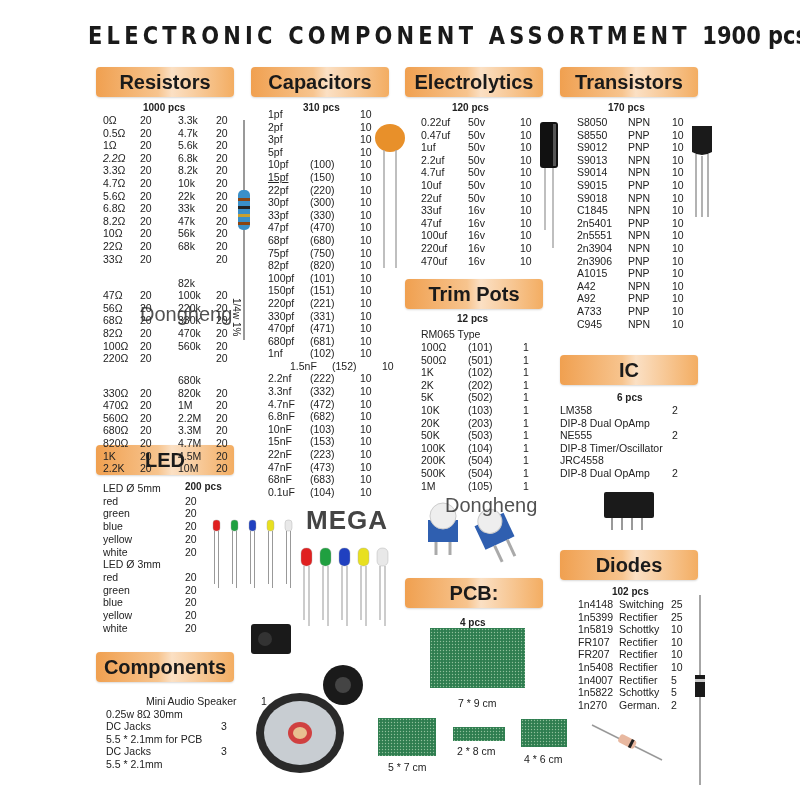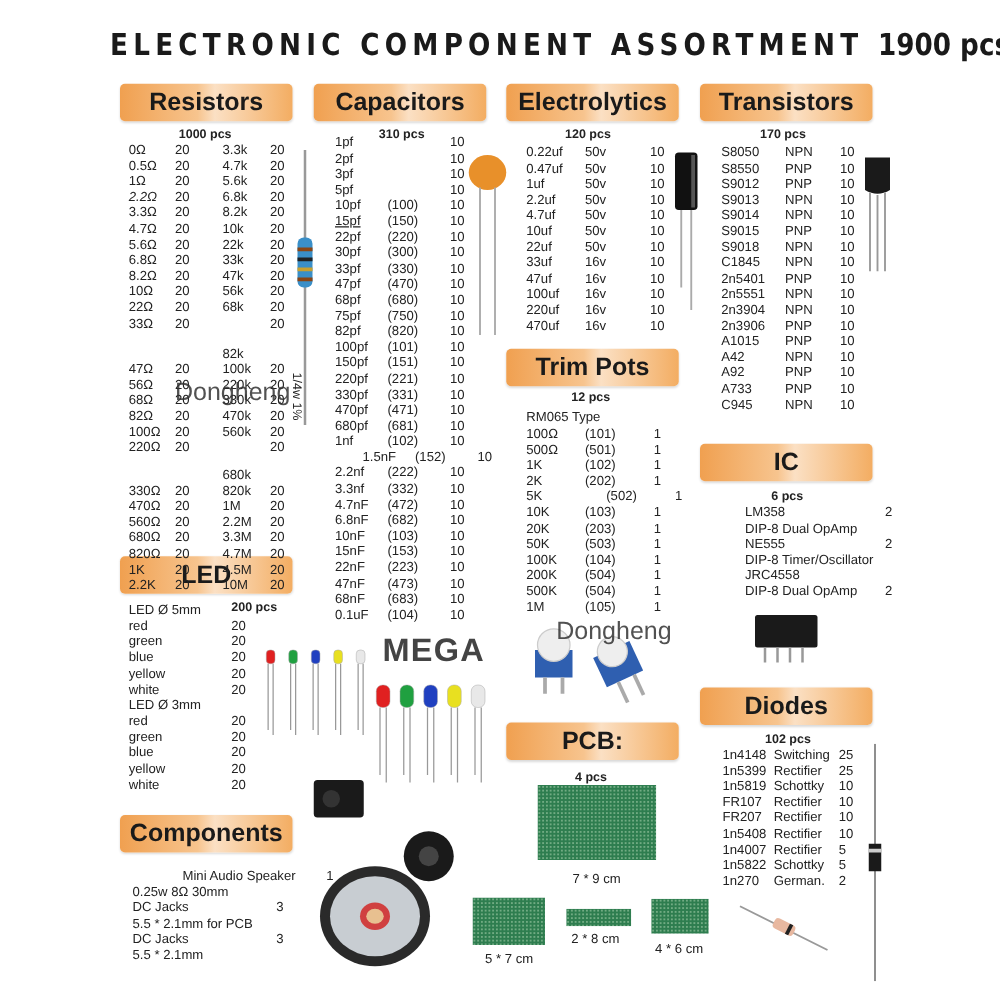--- a/index.html
+++ b/index.html
@@ -524,21 +524,21 @@
       <span style="width: 55px;">(102)</span>
       <span style="width: 10px;">1</span>
     </div>
     <div class="row">
       <span style="width: 47px;">2K</span>
       <span style="width: 55px;">(202)</span>
       <span style="width: 10px;">1</span>
     </div>
     <div class="row">
       <span style="width: 47px;">5K</span>
-      <span style="width: 55px; margin-left: 17px;">(502)</span>
+      <span style="width: 55px;">(502)</span>
       <span style="width: 10px;">1</span>
     </div>
     <div class="row">
       <span style="width: 47px;">10K</span>
       <span style="width: 55px;">(103)</span>
       <span style="width: 10px;">1</span>
     </div>
     <div class="row">
       <span style="width: 47px;">20K</span>
       <span style="width: 55px;">(203)</span>
@@ -563,21 +563,21 @@
       <span style="width: 47px;">500K</span>
       <span style="width: 55px;">(504)</span>
       <span style="width: 10px;">1</span>
     </div>
     <div class="row">
       <span style="width: 47px;">1M</span>
       <span style="width: 55px;">(105)</span>
       <span style="width: 10px;">1</span>
     </div>
   </div>
-<div class="tbl" id="t-ic" style="left:596px;top:404px;">
+<div class="tbl" id="t-ic" style="left:560px;top:404px;">
     <div class="row">
       <span style="width: 112px;">LM358</span>
       <span style="width: 10px;">2</span>
     </div>
     <div class="row">
       <span style="width: 112px;">DIP-8 Dual OpAmp</span>
       <span style="width: 10px;"></span>
     </div>
     <div class="row">
       <span style="width: 112px;">NE555</span>

